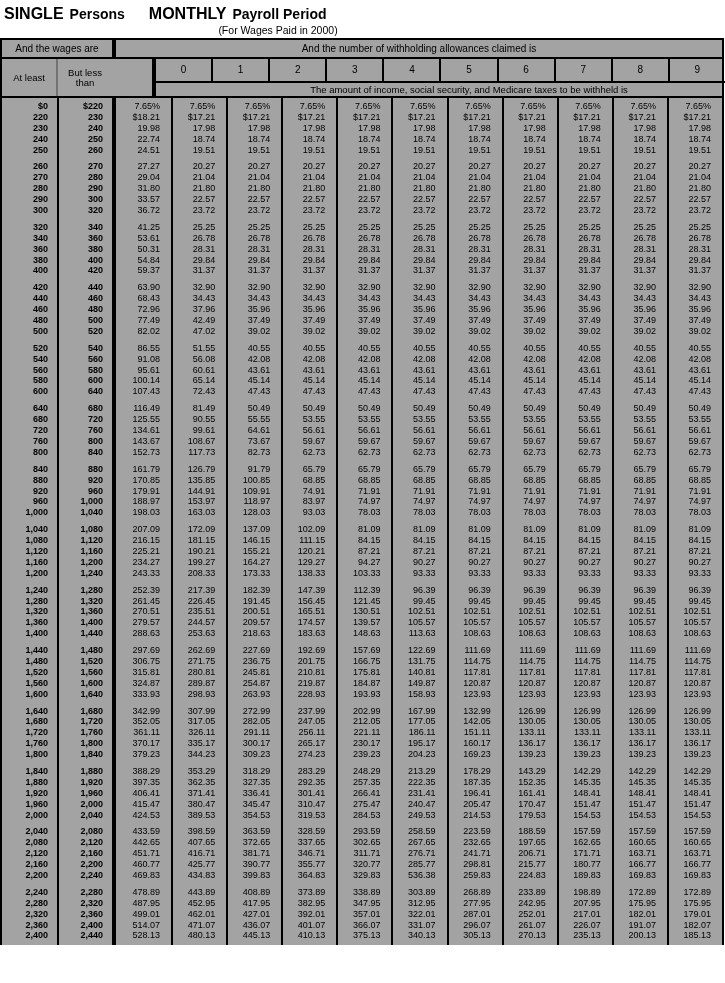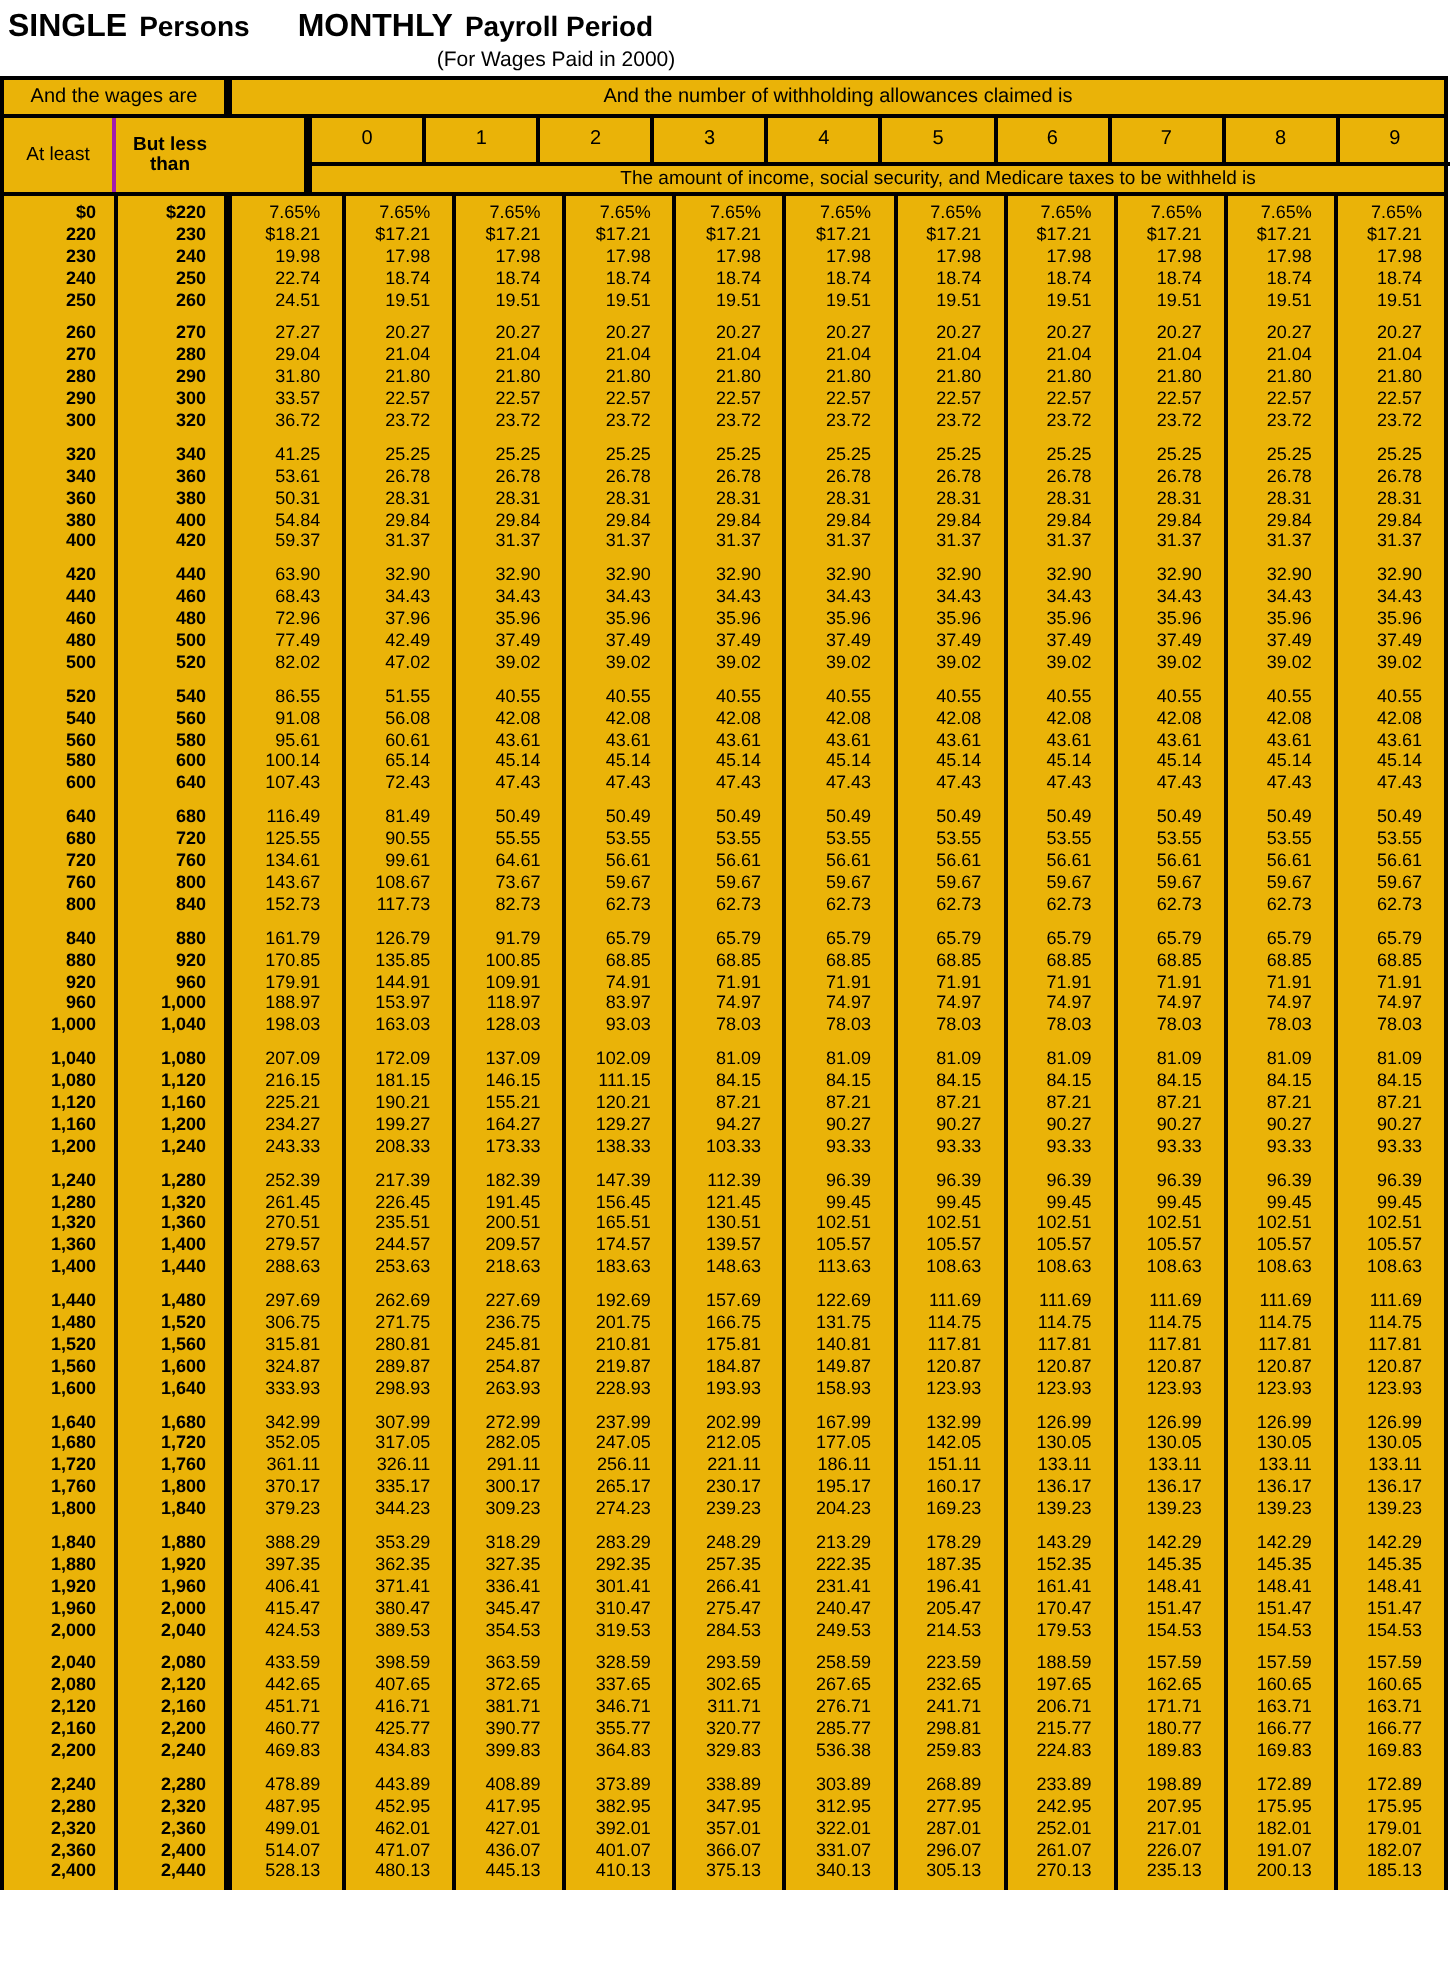--- a/index.html
+++ b/index.html
@@ -7,30 +7,30 @@
   #page{position:relative;width:725px;height:983px;}
 
   
   #title-row{display:flex;align-items:baseline;padding:5px 0 0 4px;}
   .t-big{font-size:16px;font-weight:bold;letter-spacing:0px;}
   .t-med{font-size:14px;font-weight:bold;margin-left:6px;text-align:right;}
   .t-gap{margin-left:24px;}
   #subtitle{width:556px;text-align:center;font-size:10.5px;font-weight:normal;margin-top:1px;}
 
   
-  #ttable{position:absolute;left:0;top:38px;width:720px;border:2px solid #000;border-bottom:none;background:#eab308;}
+  #ttable{position:absolute;left:0;top:38px;width:720px;border:2px solid #000;border-bottom:none;background:#a3a3a3;}
 
   
   .hrow1{display:flex;border-bottom:2px solid #000;height:17px;line-height:17px;font-size:10px;}
   .hw{width:110px;text-align:center;}
   .ha{width:606px;border-left:4px solid #000;text-align:center;flex:1;}
   .hrow2{display:flex;gap:40px;}
   .hleft{width:110px;display:flex;}
   .cell-atleast{width:55px;display:flex;align-items:center;justify-content:center;font-size:9.5px;}
-  .cell-butless{width:55px;border-left:2px solid #a21caf;display:flex;align-items:center;justify-content:center;text-align:center;font-size:9.5px;line-height:10px;font-weight:bold;}
+  .cell-butless{width:55px;border-left:2px solid #737373;display:flex;align-items:center;justify-content:center;text-align:center;font-size:9.5px;line-height:10px;}
   .hright{flex:1;border-left:4px solid #000;display:flex;flex-direction:column;}
   .hnums{display:flex;height:22px;border-bottom:2px solid #000;}
   .hnum{width:55.1px;border-left:2px solid #000;text-align:center;line-height:22px;font-size:10px;}
   .hnum:first-child{border-left:none;}
   .hamount{height:13px;line-height:13px;text-align:center;font-size:9.5px;}
   #hdr-bottom{border-bottom:2px solid #000;}
 
   
   #tbody{width:100%;}
   .trow{display:flex;height:10.9px;line-height:10.9px;font-size:9px;}

